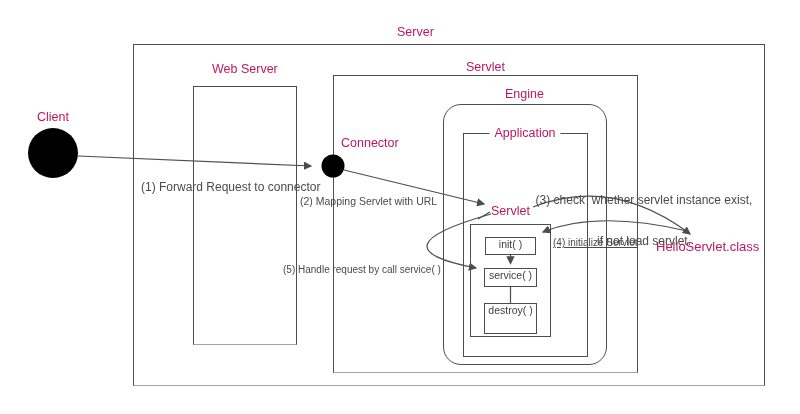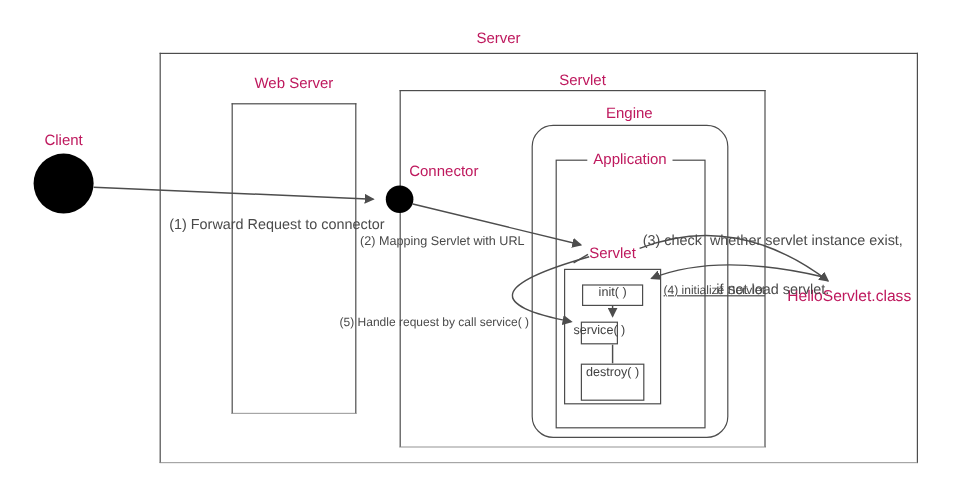--- a/index.html
+++ b/index.html
@@ -36,21 +36,21 @@
   <div class="box soft-bottom" style="left:133px;top:44px;width:632px;height:342px;"></div>
   <div class="box soft-bottom" style="left:193px;top:86px;width:104px;height:259px;"></div>
   <div class="box soft-bottom" style="left:333px;top:75px;width:305px;height:298px;"></div>
   <div class="box rounded" style="left:443px;top:104px;width:164px;height:261px;"></div>
   <div class="box" style="left:463px;top:133px;width:125px;height:224px;"></div>
   <div class="box" style="left:470px;top:224px;width:81px;height:113px;"></div>
 
   <div class="method-box" style="left:485px;top:237px;width:51px;height:18px;">
     <span>init( )</span>
   </div>
-  <div class="method-box" style="left:484px;top:268px;width:31px;height:19px;">
+  <div class="method-box" style="left:484px;top:268px;width:53px;height:19px;">
     <span>service( )</span>
   </div>
   <div class="method-box" style="left:484px;top:303px;width:53px;height:31px;">
     <span>destroy( )</span>
   </div>
 
   <svg class="overlay" width="800" height="414" viewBox="0 0 800 414">
     <defs>
       <marker id="arrow" viewBox="0 0 10 10" refX="8.5" refY="5" markerWidth="7" markerHeight="7" orient="auto-start-reverse">
         <path d="M0 0 L10 5 L0 10 z" fill="#4d4d4d"></path>

